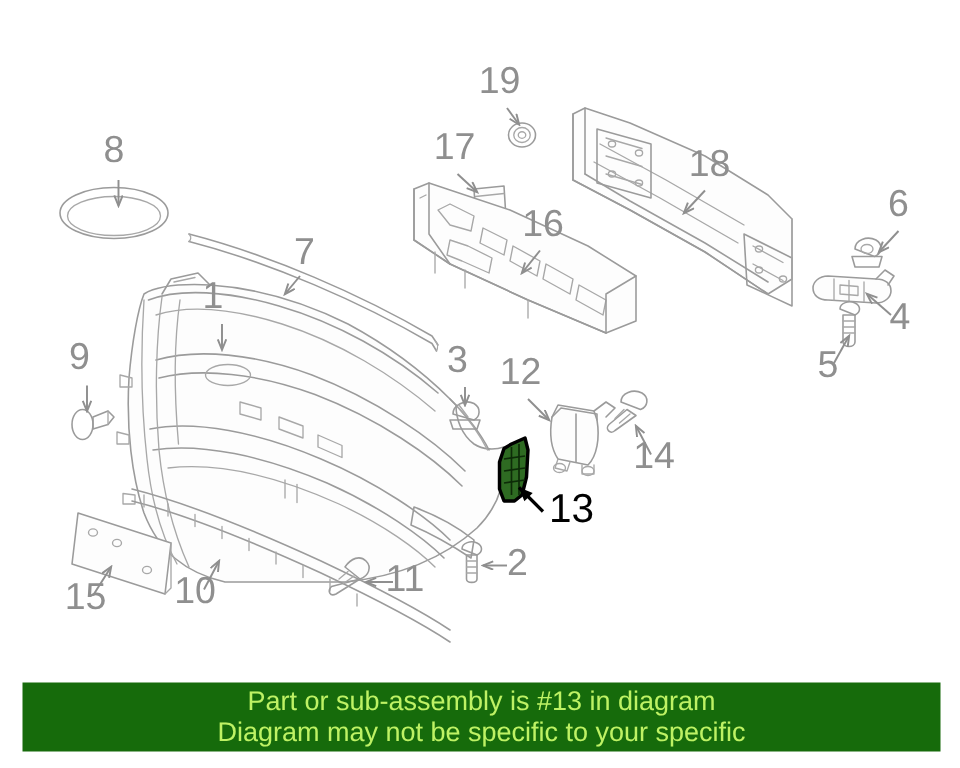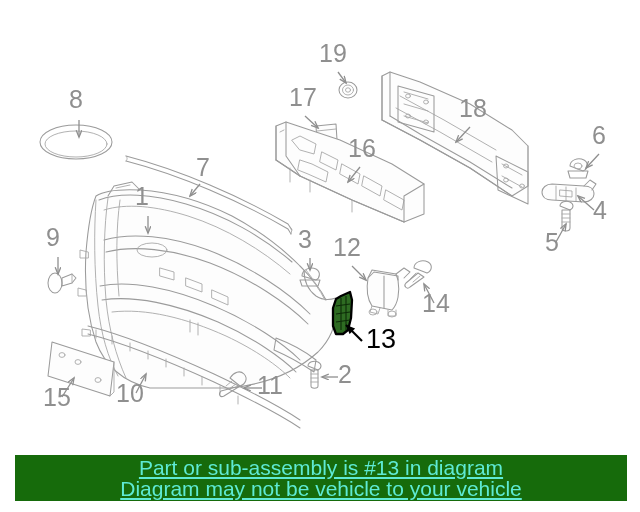--- a/index.html
+++ b/index.html
@@ -83,26 +83,25 @@
     top: 455px;
     width: 612px;
     height: 46px;
     background: #166b0b;
     display: flex;
     flex-direction: column;
     align-items: center;
     justify-content: center;
   }
   #notice-banner .notice-line {
-    color: #5eead4;
-    font-size: 21px;
+    color: #bef264;
+    font-size: 18px;
     line-height: 21px;
     font-family: "Liberation Sans", sans-serif;
     white-space: nowrap;
-    text-decoration: underline;
   }
 </style>
 </head>
 <body>
 
 <div id="diagram-root">
 
   <svg id="parts-svg" viewBox="0 0 640 512">
 
     <g>
@@ -351,16 +350,16 @@
       <text class="callout-num" x="57" y="406" text-anchor="middle">15</text>
       <text class="callout-num" x="362" y="157" text-anchor="middle">16</text>
       <text class="callout-num" x="303" y="106" text-anchor="middle">17</text>
       <text class="callout-num" x="473" y="117" text-anchor="middle">18</text>
       <text class="callout-num" x="333" y="62" text-anchor="middle">19</text>
     </g>
   </svg>
 
   <div id="notice-banner">
     <div class="notice-line">Part or sub-assembly is #13 in diagram</div>
-    <div class="notice-line">Diagram may not be vehicle to your vehicle</div>
+    <div class="notice-line">Diagram may not be specific to your specific</div>
   </div>
 
 </div>
 
 </body></html>

